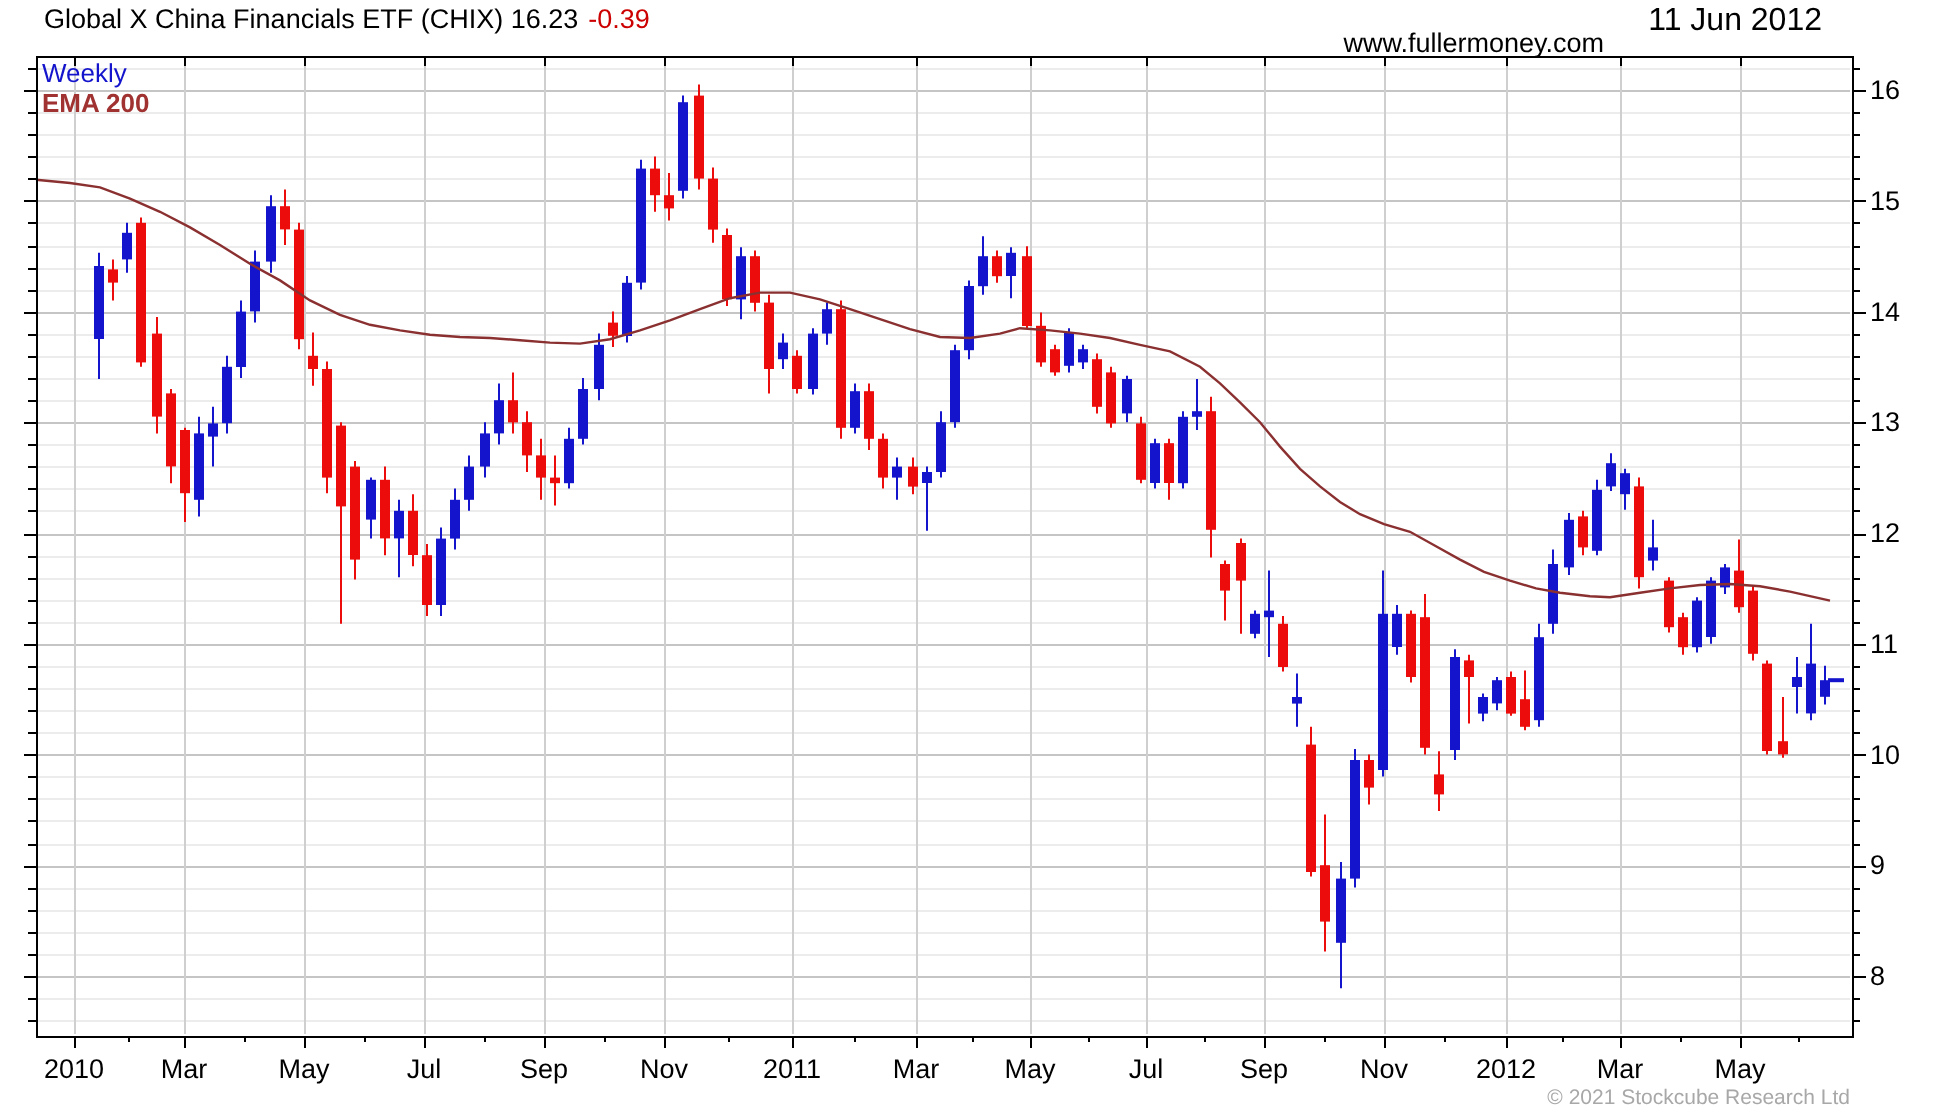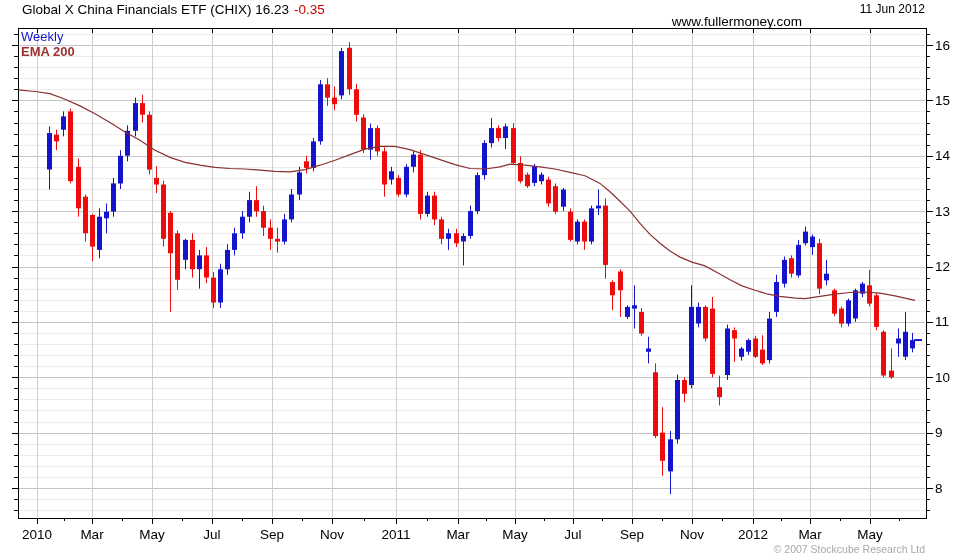--- a/index.html
+++ b/index.html
@@ -2,31 +2,31 @@
 <html><head>
 <meta charset="utf-8">
 <style>
   html,body{margin:0;padding:0;background:#ffffff;}
   body{width:980px;height:560px;position:relative;overflow:hidden;
        font-family:"Liberation Sans",sans-serif;-webkit-font-smoothing:none;}
   .abs{position:absolute;white-space:nowrap;}
   .title{left:22px;top:2px;font-size:13.5px;color:#000;}
   .title .chg{color:#cc0000;margin-left:5px;}
   .site{right:178px;top:2px;font-size:13.5px;color:#000;margin-top:12px;}
-  .date{right:55px;top:2px;font-size:12px;color:#000;}
+  .date{right:69px;top:2px;font-size:16px;color:#000;}
   .legend-weekly{left:21px;top:29px;font-size:13px;color:#1414cd;z-index:5;}
   .legend-ema{left:21px;top:44px;font-size:13px;color:#a03232;z-index:5;font-weight:bold;}
   .copyright{right:55px;top:543px;font-size:10.5px;color:#a8a8a8;z-index:5;}
   #chart{position:absolute;left:0;top:0;}
 </style>
 </head>
 <body>
 
 <div class="abs title">
-  <span>Global X China Financials ETF (CHIX) 16.23</span><span class="chg">-0.35</span>
+  <span>Global X China Financials ETF (CHIX) 16.23</span><span class="chg">-0.39</span>
 </div>
 <div class="abs site">www.fullermoney.com</div>
 <div class="abs date">11 Jun 2012</div>
 
 <svg id="chart" width="980" height="560" xmlns="http://www.w3.org/2000/svg">
     <line x1="19" x2="925" y1="510.5" y2="510.5" stroke="#ececec" stroke-width="1"></line>
     <line x1="19" x2="925" y1="499.5" y2="499.5" stroke="#ececec" stroke-width="1"></line>
     <line x1="19" x2="925" y1="488.5" y2="488.5" stroke="#c5c5c5" stroke-width="1"></line>
     <line x1="19" x2="925" y1="477.5" y2="477.5" stroke="#ececec" stroke-width="1"></line>
     <line x1="19" x2="925" y1="466.5" y2="466.5" stroke="#ececec" stroke-width="1"></line>
@@ -485,13 +485,13 @@
     <line x1="602.5" x2="602.5" y1="518" y2="521" stroke="#000000"></line>
     <line x1="662.5" x2="662.5" y1="518" y2="521" stroke="#000000"></line>
     <line x1="722.5" x2="722.5" y1="518" y2="521" stroke="#000000"></line>
     <line x1="781.5" x2="781.5" y1="518" y2="521" stroke="#000000"></line>
     <line x1="840.5" x2="840.5" y1="518" y2="521" stroke="#000000"></line>
     <line x1="899.5" x2="899.5" y1="518" y2="521" stroke="#000000"></line>
   </svg>
 
 <div class="abs legend-weekly">Weekly</div>
 <div class="abs legend-ema">EMA 200</div>
-<div class="abs copyright">© 2007 Stockcube Research Ltd</div>
+<div class="abs copyright">© 2021 Stockcube Research Ltd</div>
 
 </body></html>

